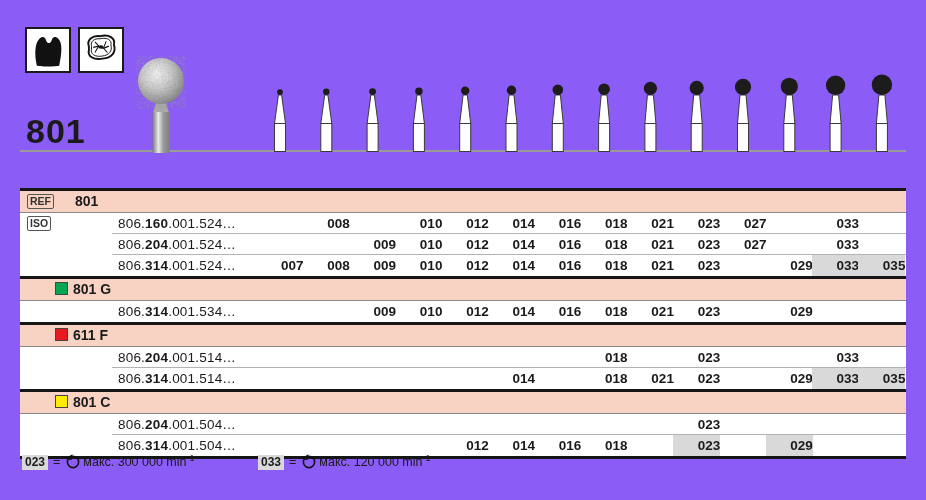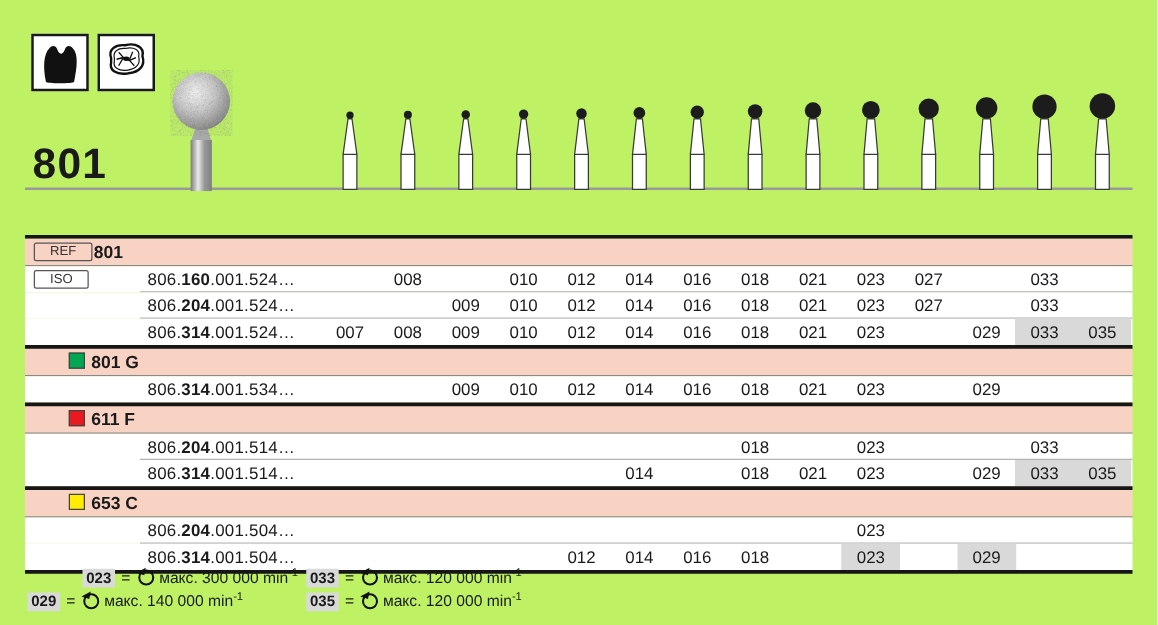--- a/index.html
+++ b/index.html
@@ -1,17 +1,17 @@
 <!DOCTYPE html>
 <html><head>
 <meta charset="utf-8">
 <style>
   html,body { margin:0; padding:0; background:#ffffff; }
   #page {
-    position:relative; width:926px; height:500px; background:#bef264;
+    position:relative; width:926px; height:500px; background:#8b5cf6;
     font-family:"Liberation Sans", sans-serif; color:#1a1a1a; overflow:hidden;
   }
 
   
   .icon-box { position:absolute; top:27px; width:42px; height:42px; border:2px solid #1a1a1a; background:#fff; }
   #icon-box-1 { left:25px; }
   #icon-box-2 { left:78px; }
   .icon-box svg { display:block; margin:2px auto; }
 
   #product-number { position:absolute; left:26px; top:112px; font-size:34px; font-weight:bold; letter-spacing:1px; }
@@ -22,28 +22,28 @@
 
   
   #size-table { position:absolute; left:20px; top:188px; width:886px;
     border-top:3px solid #161616; border-bottom:3px solid #161616; }
   .trow { position:relative; height:21px; background:#fff; }
   .trow.pink { border-bottom:1px solid #888; }
   .sec-sep { border-top:3px solid #161616;text-align:right; }
   .underline::after { content:""; position:absolute; left:92px; right:0; bottom:0; height:1px; background:#b3b3b3; }
 
   .ref-chip { position:absolute; left:7px; top:3px; border:1px solid #555; border-radius:2px;
-    font-size:10.5px; font-weight:normal; color:#333; padding:0 12px; line-height:13px; }
+    font-size:10.5px; font-weight:bold; color:#333; padding:0 2px; line-height:13px; }
   .sec-num  { position:absolute; left:55px; top:2px; font-size:14px; font-weight:bold; }
   .swatch   { position:absolute; left:35px; top:3px; width:13px; height:13px; border:1px solid #444; box-sizing:border-box; }
   .sec-label{ position:absolute; left:53px; top:2px; font-size:14px; font-weight:bold; }
   .iso      { position:absolute; left:98px; top:3px; font-size:13.5px; letter-spacing:0.2px; }
   .iso b    { font-weight:bold; }
-  .cell { position:absolute; top:0; width:47px; height:21px; line-height:21px; text-align:center;
-    font-size:13.5px; font-weight:normal; }
+  .cell { position:absolute; top:0; width:47px; height:21px; line-height:21px; text-align:right;
+    font-size:13.5px; font-weight:bold; }
   .cell.gray { background:#d9d9d9; }
 
   
   .legend-item { position:absolute; font-size:12.5px; white-space:nowrap; }
   .lchip { display:inline-block; background:#d9d9d9; font-weight:bold; font-size:12px; padding:0 3px; line-height:15px; }
   .leq { display:inline-block; margin:0 4px 0 5px; }
   .rot { vertical-align:-3px; margin-right:3px; }
   .lsup { font-size:9px; }
 </style>
 </head>
@@ -178,50 +178,38 @@
       <span class="iso"><span>806.</span><b>204</b><span>.001.514…</span></span>
       <span><span class="cell" style="left: 560.6px;">018</span><span class="cell" style="left: 653.2px;">023</span><span class="cell" style="left: 792.1px;">033</span></span>
     </div>
     <div class="trow">
       <span class="iso"><span>806.</span><b>314</b><span>.001.514…</span></span>
       <span><span class="cell" style="left: 468px;">014</span><span class="cell" style="left: 560.6px;">018</span><span class="cell" style="left: 606.9px;">021</span><span class="cell" style="left: 653.2px;">023</span><span class="cell" style="left: 745.8px;">029</span><span class="cell gray" style="left: 792.1px; background: rgb(217, 217, 217);">033</span><span class="cell gray" style="left: 838.4px; background: rgb(217, 217, 217);">035</span></span>
     </div>
 
     <div class="trow pink sec-sep" style="background: rgb(248, 211, 196);">
       <span class="swatch" style="background: rgb(255, 236, 0);"></span>
-      <span class="sec-label">653 C</span>
+      <span class="sec-label">801 C</span>
     </div>
     <div class="trow underline">
       <span class="iso"><span>806.</span><b>204</b><span>.001.504…</span></span>
       <span><span class="cell" style="left: 653.2px;">023</span></span>
     </div>
     <div class="trow">
       <span class="iso"><span>806.</span><b>314</b><span>.001.504…</span></span>
       <span><span class="cell" style="left: 421.7px;">012</span><span class="cell" style="left: 468px;">014</span><span class="cell" style="left: 514.3px;">016</span><span class="cell" style="left: 560.6px;">018</span><span class="cell gray" style="left: 653.2px; background: rgb(217, 217, 217);">023</span><span class="cell gray" style="left: 745.8px; background: rgb(217, 217, 217);">029</span></span>
     </div>
   </div>
 
-  <div class="legend-item" style="left:22px; top:453px;margin-left:44px;">
+  <div class="legend-item" style="left:22px; top:453px;">
     <span class="lchip">023</span><span class="leq">=</span><svg class="rot" width="16" height="16" viewBox="0 0 16 16">
         <circle cx="9" cy="9" r="5.6" fill="none" stroke="#111" stroke-width="1.6"></circle>
         <path d="M1.2,5.2 L8.6,1.2 L7.4,7.2 Z" fill="#111"></path>
       </svg><span>макс. 300 000 min</span><sup class="lsup">-1</sup>
   </div>
-  <div class="legend-item" style="left:22px; top:472px;">
-    <span class="lchip">029</span><span class="leq">=</span><svg class="rot" width="16" height="16" viewBox="0 0 16 16">
-        <circle cx="9" cy="9" r="5.6" fill="none" stroke="#111" stroke-width="1.6"></circle>
-        <path d="M1.2,5.2 L8.6,1.2 L7.4,7.2 Z" fill="#111"></path>
-      </svg><span>макс. 140 000 min</span><sup class="lsup">-1</sup>
-  </div>
-  <div class="legend-item" style="left:245px; top:453px;">
+  <div class="legend-item" style="left:258px; top:453px;">
     <span class="lchip">033</span><span class="leq">=</span><svg class="rot" width="16" height="16" viewBox="0 0 16 16">
         <circle cx="9" cy="9" r="5.6" fill="none" stroke="#111" stroke-width="1.6"></circle>
         <path d="M1.2,5.2 L8.6,1.2 L7.4,7.2 Z" fill="#111"></path>
       </svg><span>макс. 120 000 min</span><sup class="lsup">-1</sup>
   </div>
-  <div class="legend-item" style="left:245px; top:472px;">
-    <span class="lchip">035</span><span class="leq">=</span><svg class="rot" width="16" height="16" viewBox="0 0 16 16">
-        <circle cx="9" cy="9" r="5.6" fill="none" stroke="#111" stroke-width="1.6"></circle>
-        <path d="M1.2,5.2 L8.6,1.2 L7.4,7.2 Z" fill="#111"></path>
-      </svg><span>макс. 120 000 min</span><sup class="lsup">-1</sup>
-  </div>
 
 </div>
 
 </body></html>

